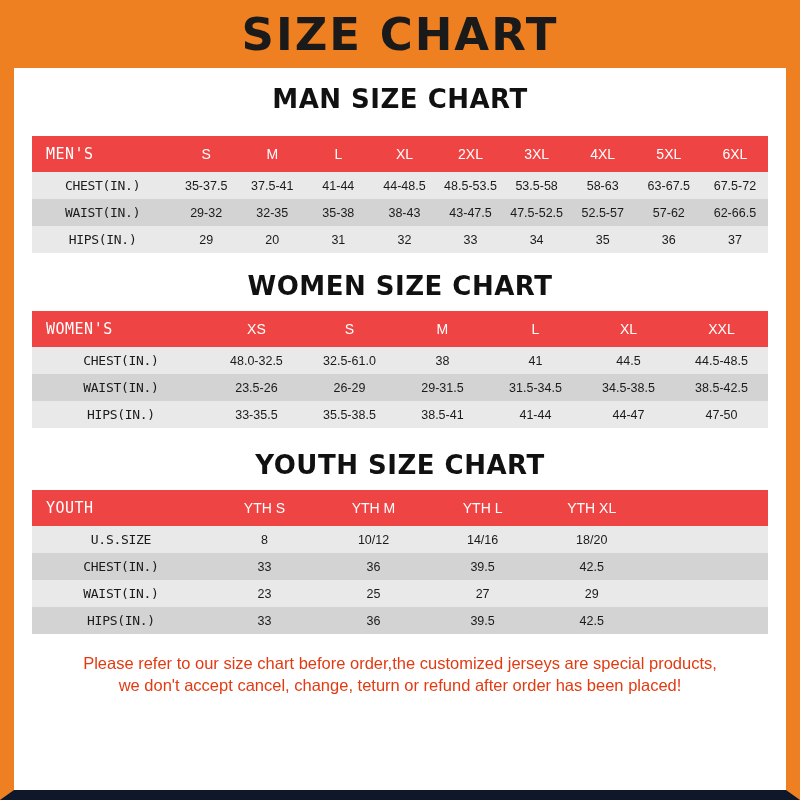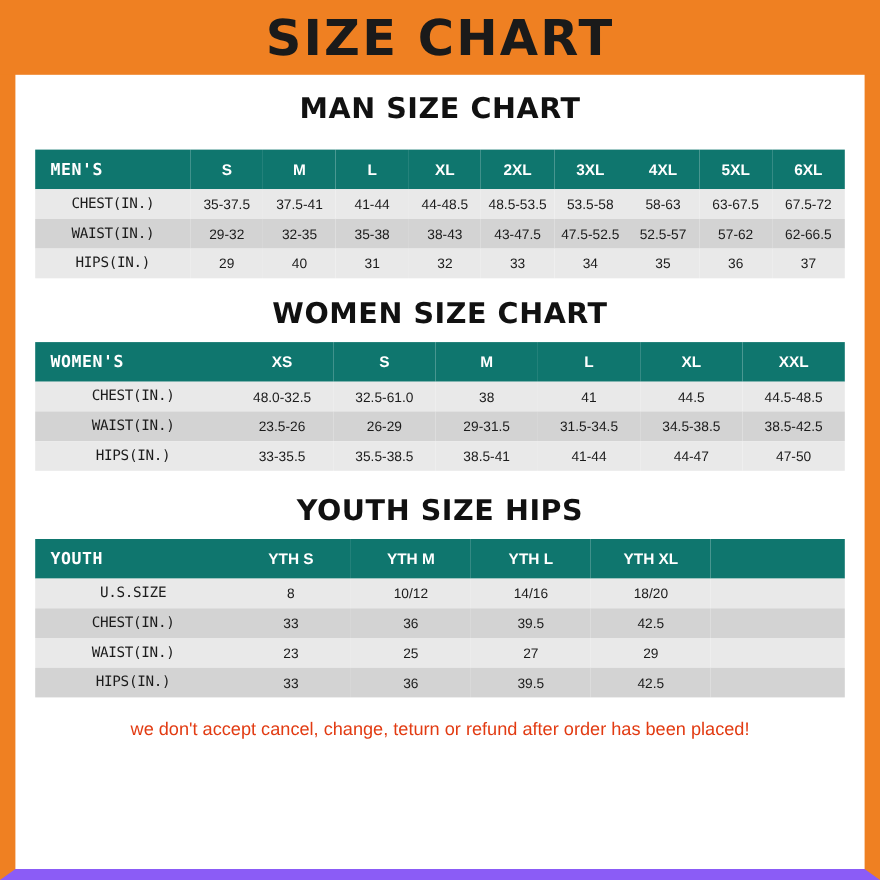--- a/index.html
+++ b/index.html
@@ -14,21 +14,21 @@
     overflow: hidden;
   }
   .page {
     position: relative;
     width: 800px;
     height: 800px;
     background: #ffffff;
     box-sizing: border-box;
     border-left: 14px solid #ef8022;
     border-right: 14px solid #ef8022;
-    border-bottom: 10px solid #8b5cf6;
+    border-bottom: 10px solid #0f172a;
   }
   .header-band {
     background: #ef8022;
     height: 68px;
     display: flex;
     align-items: center;
     justify-content: center;
     margin: 0 -14px;
   }
   .header-title {
@@ -61,23 +61,23 @@
   }
   table.size-table th,
   table.size-table td {
     text-align: center;
     font-size: 12.5px;
     color: #1b1b1b;
     padding: 6px 2px;
     font-family: "Liberation Sans", sans-serif;
   }
   table.size-table thead th {
-    background: #0f766e;
+    background: #ef4444;
     color: #ffffff;
-    font-weight: bold;
+    font-weight: normal;
     font-size: 14px;
     padding: 9px 2px;
   }
   table.size-table thead th.label-col {
     text-align: left;
     padding-left: 14px;
     font-family: "DejaVu Sans Mono", monospace;
     font-size: 15px;
     letter-spacing: 0.5px;
   }
@@ -150,21 +150,21 @@
           <td>38-43</td>
           <td>43-47.5</td>
           <td>47.5-52.5</td>
           <td>52.5-57</td>
           <td>57-62</td>
           <td>62-66.5</td>
         </tr>
         <tr class="row-light">
           <td class="label-col">HIPS(IN.)</td>
           <td>29</td>
-          <td>40</td>
+          <td>20</td>
           <td>31</td>
           <td>32</td>
           <td>33</td>
           <td>34</td>
           <td>35</td>
           <td>36</td>
           <td>37</td>
         </tr>
       </tbody>
     </table>
@@ -206,21 +206,21 @@
           <td>33-35.5</td>
           <td>35.5-38.5</td>
           <td>38.5-41</td>
           <td>41-44</td>
           <td>44-47</td>
           <td>47-50</td>
         </tr>
       </tbody>
     </table>
 
-    <div class="section-title t3">YOUTH SIZE HIPS</div>
+    <div class="section-title t3">YOUTH SIZE CHART</div>
     <table class="size-table">
       <thead>
         <tr>
           <th class="label-col" style="width:22%">YOUTH</th>
           <th>YTH S</th>
           <th>YTH M</th>
           <th>YTH L</th>
           <th>YTH XL</th>
           <th style="width:16%"></th>
         </tr>
@@ -255,17 +255,18 @@
           <td>33</td>
           <td>36</td>
           <td>39.5</td>
           <td>42.5</td>
           <td></td>
         </tr>
       </tbody>
     </table>
 
     <div class="footer-note">
+      <div>Please refer to our size chart before order,the customized jerseys are special products,</div>
       <div>we don't accept cancel, change, teturn or refund after order has been placed!</div>
     </div>
 
   </div>
 </div>
 
 </body></html>

